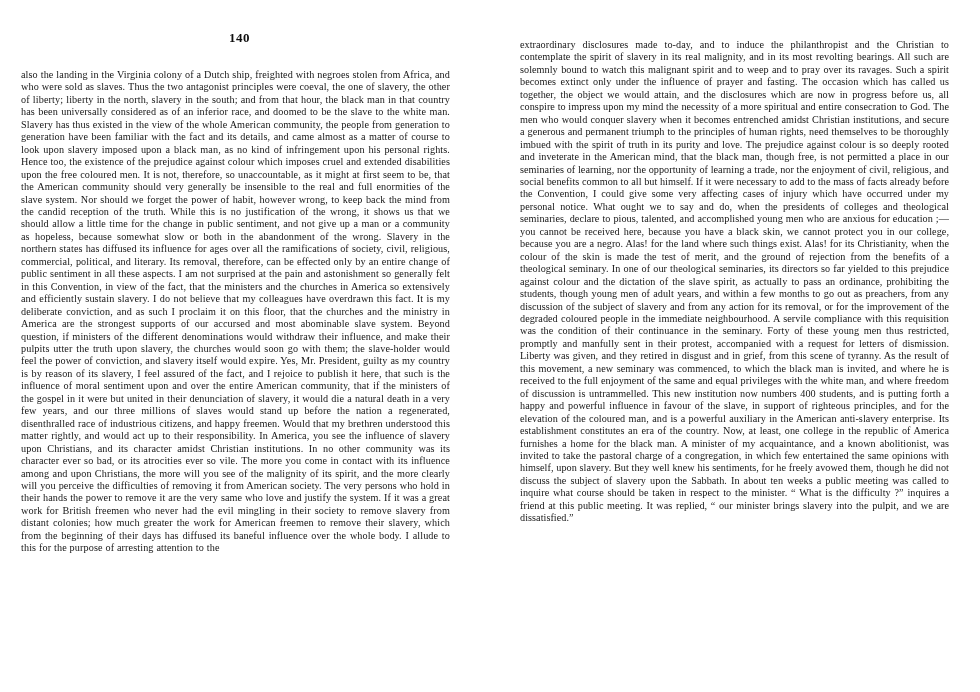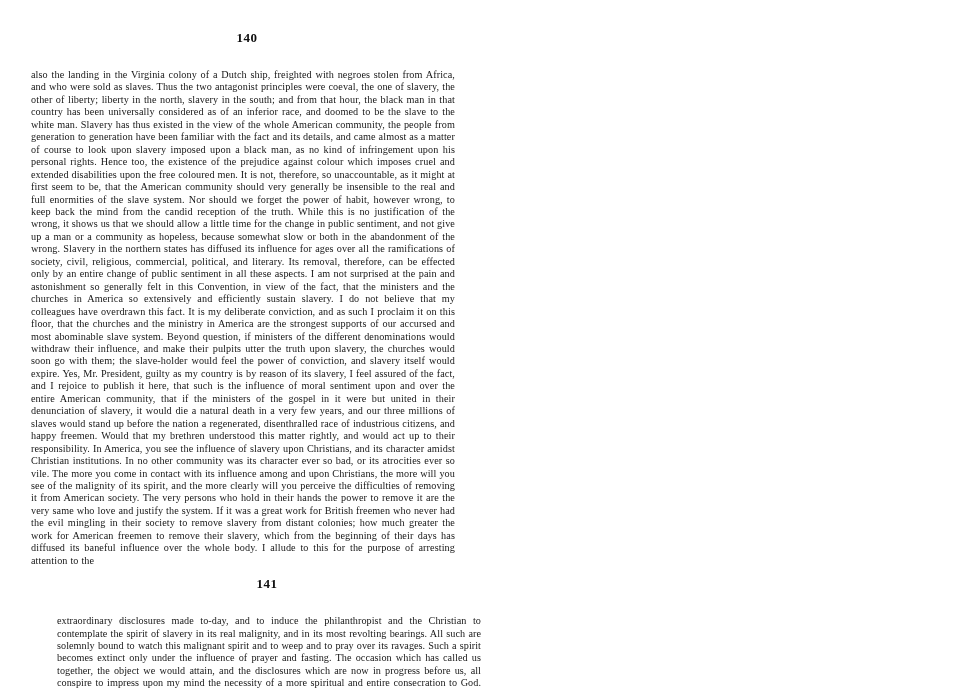--- a/index.html
+++ b/index.html
@@ -9,25 +9,25 @@
   }
   body {
     width: 980px;
     height: 692px;
     overflow: hidden;
     font-family: "Liberation Serif", serif;
     color: #141414;
   }
   .spread {
     display: flex;
-    flex-direction: column;
+    flex-direction: row;
     width: 980px;
     height: 692px;
     box-sizing: border-box;
-    padding: 30px 22px 18px 22px;
+    padding: 30px 22px 18px 12px;
   }
   .page {
     width: 50%;
     box-sizing: border-box;
     display: flex;
     flex-direction: column;
   }
   .page.left {
     padding-right: 26px;
   }
@@ -76,19 +76,18 @@
 <div class="spread">
 
   <div class="page left">
     <div class="folio">140</div>
     <div class="body-text">
       <p>also the landing in the Virginia colony of a Dutch ship, freighted with negroes stolen from Africa, and who were sold as slaves. Thus the two antagonist principles were coeval, the one of slavery, the other of liberty; liberty in the north, slavery in the south; and from that hour, the black man in that country has been universally considered as of an inferior race, and doomed to be the slave to the white man. Slavery has thus existed in the view of the whole American community, the people from generation to generation have been familiar with the fact and its details, and came almost as a matter of course to look upon slavery imposed upon a black man, as no kind of infringement upon his personal rights. Hence too, the existence of the prejudice against colour which imposes cruel and extended disabilities upon the free coloured men. It is not, therefore, so unaccountable, as it might at first seem to be, that the American community should very generally be insensible to the real and full enormities of the slave system. Nor should we forget the power of habit, however wrong, to keep back the mind from the candid reception of the truth. While this is no justification of the wrong, it shows us that we should allow a little time for the change in public sentiment, and not give up a man or a community as hopeless, because somewhat slow or both in the abandonment of the wrong. Slavery in the northern states has diffused its influence for ages over all the ramifications of society, civil, religious, commercial, political, and literary. Its removal, therefore, can be effected only by an entire change of public sentiment in all these aspects. I am not surprised at the pain and astonishment so generally felt in this Convention, in view of the fact, that the ministers and the churches in America so extensively and efficiently sustain slavery. I do not believe that my colleagues have overdrawn this fact. It is my deliberate conviction, and as such I proclaim it on this floor, that the churches and the ministry in America are the strongest supports of our accursed and most abominable slave system. Beyond question, if ministers of the different denominations would withdraw their influence, and make their pulpits utter the truth upon slavery, the churches would soon go with them; the slave-holder would feel the power of conviction, and slavery itself would expire. Yes, Mr. President, guilty as my country is by reason of its slavery, I feel assured of the fact, and I rejoice to publish it here, that such is the influence of moral sentiment upon and over the entire American community, that if the ministers of the gospel in it were but united in their denunciation of slavery, it would die a natural death in a very few years, and our three millions of slaves would stand up before the nation a regenerated, disenthralled race of industrious citizens, and happy freemen. Would that my brethren understood this matter rightly, and would act up to their responsibility. In America, you see the influence of slavery upon Christians, and its character amidst Christian institutions. In no other community was its character ever so bad, or its atrocities ever so vile. The more you come in contact with its influence among and upon Christians, the more will you see of the malignity of its spirit, and the more clearly will you perceive the difficulties of removing it from American society. The very persons who hold in their hands the power to remove it are the very same who love and justify the system. If it was a great work for British freemen who never had the evil mingling in their society to remove slavery from distant colonies; how much greater the work for American freemen to remove their slavery, which from the beginning of their days has diffused its baneful influence over the whole body. I allude to this for the purpose of arresting attention to the</p>
     </div>
   </div>
 
   <div class="page right">
-    <div class="folio">141</div>
     <div class="body-text">
       <p>extraordinary disclosures made to-day, and to induce the philanthropist and the Christian to contemplate the spirit of slavery in its real malignity, and in its most revolting bearings. All such are solemnly bound to watch this malignant spirit and to weep and to pray over its ravages. Such a spirit becomes extinct only under the influence of prayer and fasting. The occasion which has called us together, the object we would attain, and the disclosures which are now in progress before us, all conspire to impress upon my mind the necessity of a more spiritual and entire consecration to God. The men who would conquer slavery when it becomes entrenched amidst Christian institutions, and secure a generous and permanent triumph to the principles of human rights, need themselves to be thoroughly imbued with the spirit of truth in its purity and love. The prejudice against colour is so deeply rooted and inveterate in the American mind, that the black man, though free, is not permitted a place in our seminaries of learning, nor the opportunity of learning a trade, nor the enjoyment of civil, religious, and social benefits common to all but himself. If it were necessary to add to the mass of facts already before the Convention, I could give some very affecting cases of injury which have occurred under my personal notice. What ought we to say and do, when the presidents of colleges and theological seminaries, declare to pious, talented, and accomplished young men who are anxious for education ;—you cannot be received here, because you have a black skin, we cannot protect you in our college, because you are a negro. Alas! for the land where such things exist. Alas! for its Christianity, when the colour of the skin is made the test of merit, and the ground of rejection from the benefits of a theological seminary. In one of our theological seminaries, its directors so far yielded to this prejudice against colour and the dictation of the slave spirit, as actually to pass an ordinance, prohibiting the students, though young men of adult years, and within a few months to go out as preachers, from any discussion of the subject of slavery and from any action for its removal, or for the improvement of the degraded coloured people in the immediate neighbourhood. A servile compliance with this requisition was the condition of their continuance in the seminary. Forty of these young men thus restricted, promptly and manfully sent in their protest, accompanied with a request for letters of dismission. Liberty was given, and they retired in disgust and in grief, from this scene of tyranny. As the result of this movement, a new seminary was commenced, to which the black man is invited, and where he is received to the full enjoyment of the same and equal privileges with the white man, and where freedom of discussion is untrammelled. This new institution now numbers 400 students, and is putting forth a happy and powerful influence in favour of the slave, in support of righteous principles, and for the elevation of the coloured man, and is a powerful auxiliary in the American anti-slavery enterprise. Its establishment constitutes an era of the country. Now, at least, one college in the republic of America furnishes a home for the black man. A minister of my acquaintance, and a known abolitionist, was invited to take the pastoral charge of a congregation, in which few entertained the same opinions with himself, upon slavery. But they well knew his sentiments, for he freely avowed them, though he did not discuss the subject of slavery upon the Sabbath. In about ten weeks a public meeting was called to inquire what course should be taken in respect to the minister. “ What is the difficulty ?” inquires a friend at this public meeting. It was replied, “ our minister brings slavery into the pulpit, and we are dissatisfied.”</p>
     </div>
   </div>
 
 </div>
 
 </body></html>

